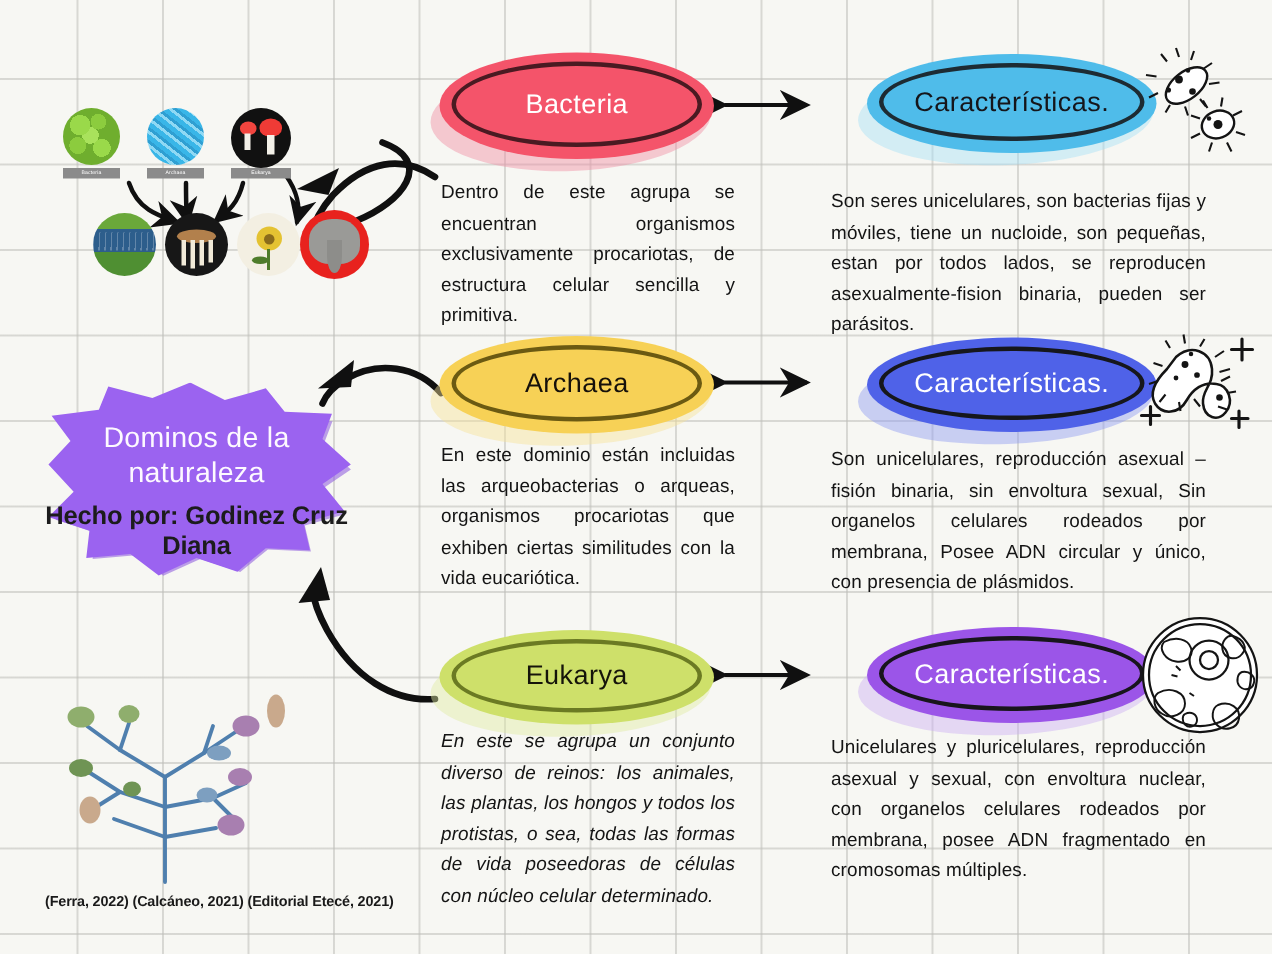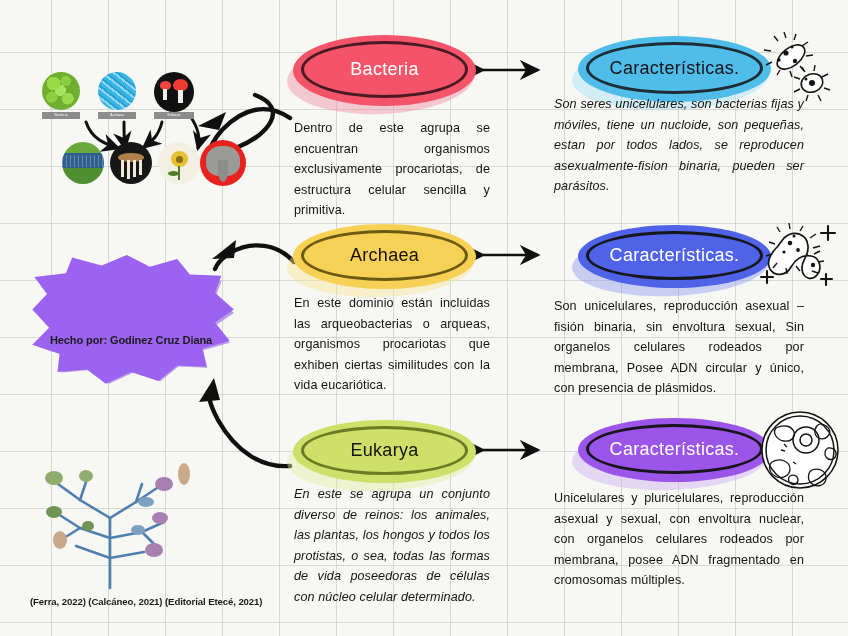--- a/index.html
+++ b/index.html
@@ -41,21 +41,21 @@
   }
   #starburst .burst.shadow{
     background:#8a55dd;opacity:.55;left:5px;top:6px;
   }
   #starburst .txt{
     position:absolute;left:0;right:0;top:26px;text-align:center;
     color:#fdf9ff;font-size:19px;line-height:23px;letter-spacing:.2px;
   }
   #starburst .sub{
     position:absolute;left:0;right:0;top:79px;text-align:center;
-    color:#1c1c1c;font-size:11px;font-weight:bold;letter-spacing:-.1px;
+    color:#1c1c1c;font-size:17px;font-weight:bold;letter-spacing:-.1px;
   }
 
   
   .bubble{position:absolute;}
   .bubble .blob{
     position:absolute;inset:0;border-radius:50%;
   }
   .bubble .blob.smear{
     left:-6px;top:8px;right:2px;bottom:-8px;
     border-radius:50%;opacity:.45;transform:rotate(-2deg);
@@ -279,21 +279,21 @@
   </g>
   <g fill="#141414">
     <circle cx="786" cy="53" r="2.6"></circle>
       <circle cx="795" cy="61" r="2.2"></circle>
     <circle cx="779" cy="60" r="1.7"></circle>
       <circle cx="792" cy="47" r="1.5"></circle>
     <circle cx="812" cy="83" r="3"></circle>
       <circle cx="806" cy="79" r="1.5"></circle>
   </g>
 </svg>
-<div class="para" style="left:554px;top:94px;width:250px;font-style:italic;">Son seres unicelulares, son bacterias fijas y móviles, tiene un nucloide, son pequeñas, estan por todos lados, se reproducen asexualmente-fision binaria, pueden ser parásitos.</div>
+<div class="para" style="left:554px;top:124px;width:250px;">Son seres unicelulares, son bacterias fijas y móviles, tiene un nucloide, son pequeñas, estan por todos lados, se reproducen asexualmente-fision binaria, pueden ser parásitos.</div>
 
 <div class="bubble" style="left:578px;top:225px;width:193px;height:63px;">
   <div class="blob smear" style="background:#8e9cf2;"></div>
   <div class="blob" style="background:#4f62e8;"></div>
   <div class="ring" style="border-color:#16171c;"></div>
   <div class="label" style="color:#ffffff;">Características.</div>
 </div>
 <svg class="deco" style="left:0;top:0;" viewBox="0 0 848 636">
   <g stroke="#141414" stroke-width="1.7" fill="#fff">
     <path d="M784,238 c10,-9 23,-4 24,8 c1,11 -7,14 -6,23 c1,10 10,12 15,6
@@ -341,16 +341,20 @@
     <path d="M790,476 c4,-2 8,0 8,4 c0,4 -5,6 -8,3 c-2,-2 -2,-6 0,-7 z"></path>
     <path d="M828,448 c5,-1 9,3 8,7 c-1,5 -7,6 -10,2 c-2,-3 -1,-8 2,-9 z"></path>
     <path d="M784,444 l3,3 M781,450 l4,1 M793,462 l3,2"></path>
   </g>
 </svg>
 <div class="para" style="left:554px;top:488px;width:250px;">Unicelulares y pluricelulares, reproducción asexual y sexual, con envoltura nuclear, con organelos celulares rodeados por membrana, posee ADN fragmentado en cromosomas múltiples.</div>
 
 <div id="starburst">
   <div class="burst shadow"></div>
   <div class="burst"></div>
+  <div class="txt">
+    <span>Dominos de la</span><br>
+    <span>naturaleza</span>
+  </div>
   <div class="sub">Hecho por: Godinez Cruz Diana</div>
 </div>
 
 <div class="cites">(Ferra, 2022)   (Calcáneo, 2021) (Editorial Etecé, 2021)</div>
 
 </body></html>

